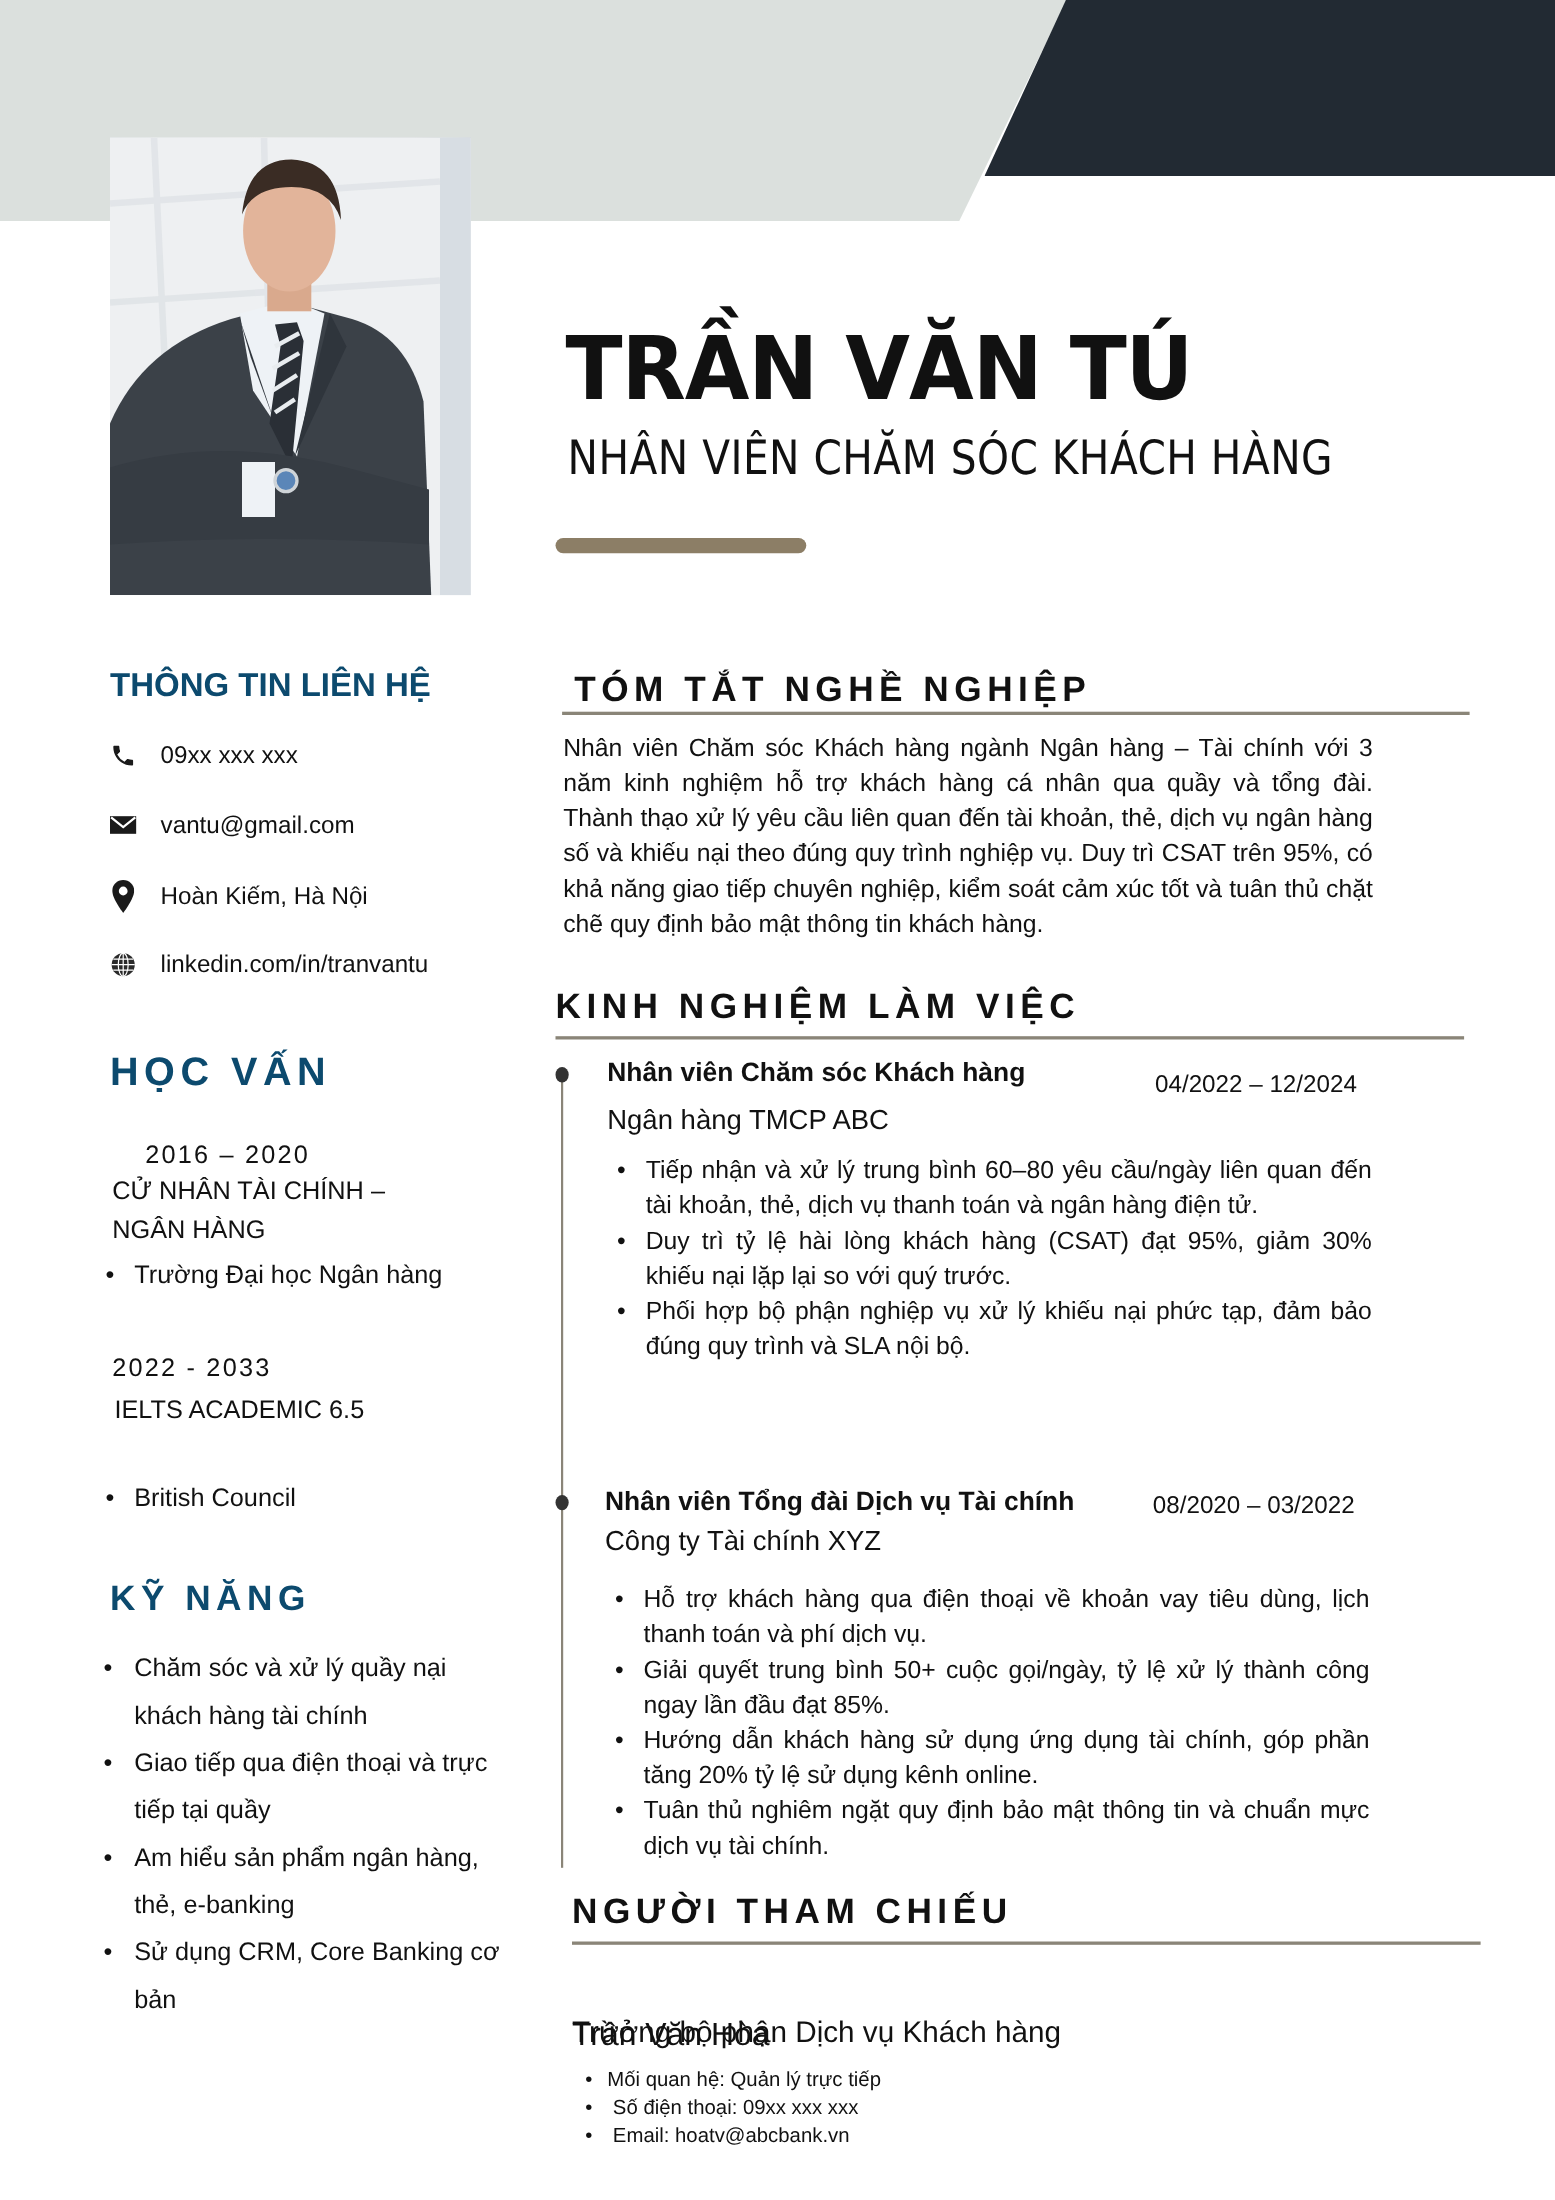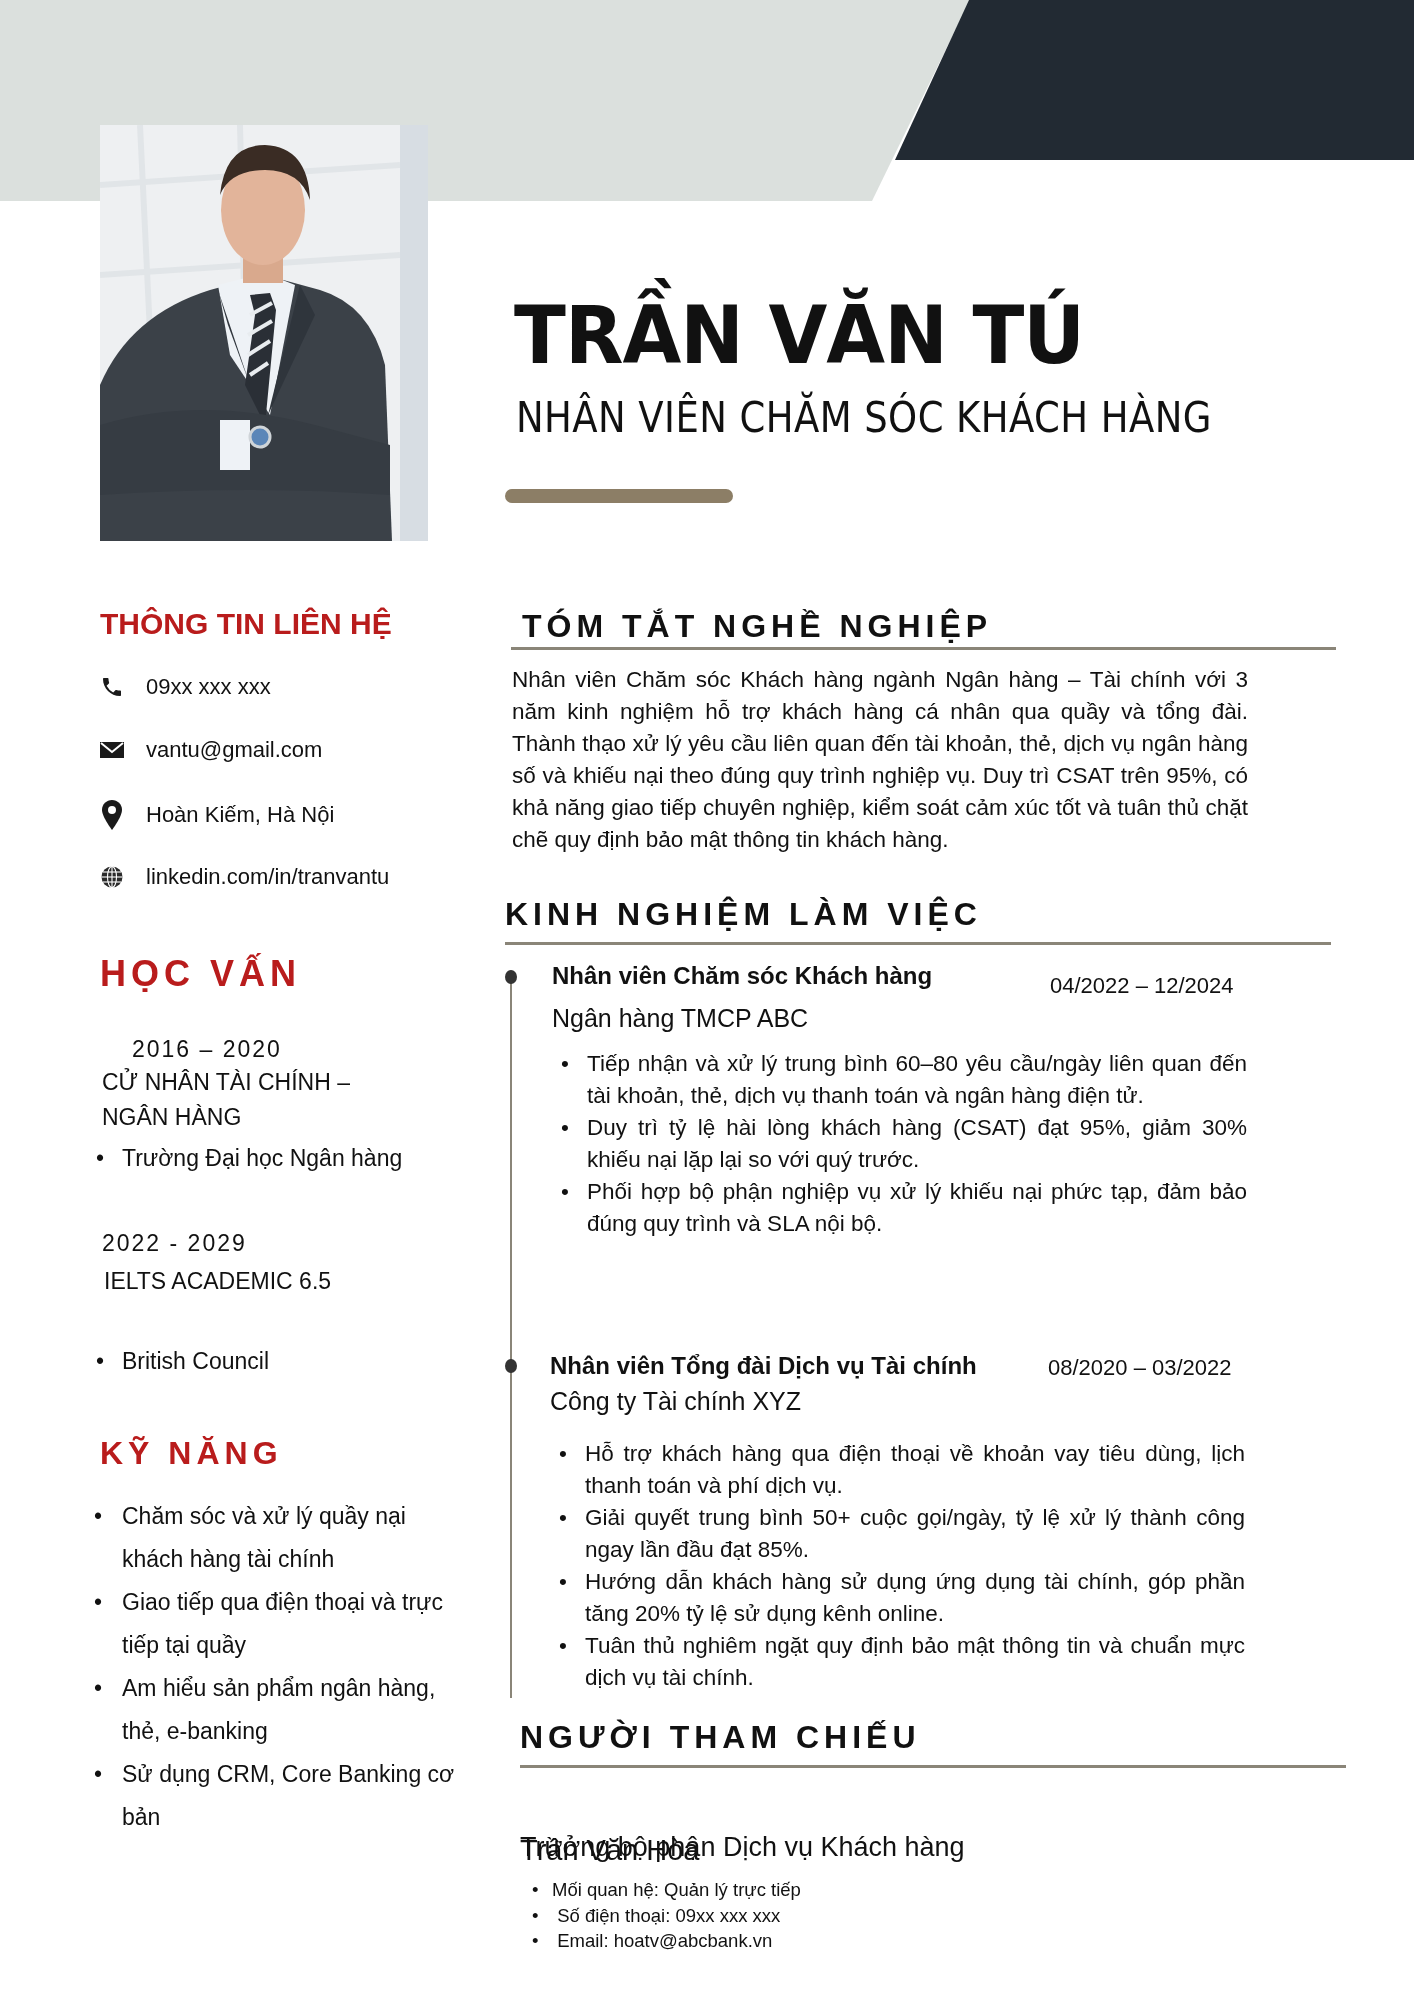--- a/index.html
+++ b/index.html
@@ -12,21 +12,21 @@
                 clip-path: polygon(969px 0, 1414px 0, 1414px 160px, 895px 160px); }
   .photo { position:absolute; left:100px; top:125px; width:328px; height:416px; overflow:hidden;
            background: linear-gradient(90deg,#e9ecee 0%, #f4f5f6 40%, #e4e7ea 85%, #cfd5db 100%); }
   .photo svg { display:block; }
   .name { left:514px; top:296px; font-size:80px; font-weight:900; letter-spacing:-1px; line-height:1;
           font-family:"DejaVu Sans", sans-serif; transform:scaleX(0.95); transform-origin:left; }
   .role { left:516px; top:396px; font-size:43px; font-weight:400; line-height:1;
           font-family:"DejaVu Sans", sans-serif; transform:scaleX(0.86); transform-origin:left; letter-spacing:0.5px; }
   .accent-bar { left:505px; top:489px; width:228px; height:14px; border-radius:7px; background:#8c7e66; }
 
-  .h-left { font-size:30px; font-weight:700; line-height:1; color:#b91c1c; }
+  .h-left { font-size:30px; font-weight:700; line-height:1; color:#0c4a6e; }
   .h-spaced { letter-spacing:5px; }
   .contact-row { position:absolute; left:100px; height:30px; display:flex; align-items:center; }
   .contact-row .ic { width:24px; height:24px; display:flex; align-items:center; justify-content:center; }
   .contact-row .tx { position:absolute; left:46px; font-size:22px; white-space:nowrap; color:#111; }
 
   .edu-text { font-size:23px; color:#111; line-height:1; white-space:nowrap; }
   .edu-year { letter-spacing:2px; }
   .bullet-list { list-style:none; margin:0; padding:0; }
   .bl-item { position:relative; }
   .bl-item::before { content:"•"; position:absolute; left:-26px; top:0; }
@@ -143,21 +143,21 @@
 
 <div class="abs h-left h-spaced" style="left:100px; top:956px; font-size:36px;">HỌC VẤN</div>
 
 <div class="abs edu-text edu-year" style="left:102px; top:1038px;margin-left:30px;">2016 – 2020</div>
 <div class="abs edu-text" style="left:102px; top:1071px;">CỬ NHÂN  TÀI CHÍNH –</div>
 <div class="abs edu-text" style="left:102px; top:1106px;">NGÂN HÀNG</div>
 <ul class="abs bullet-list edu-text" style="left:122px; top:1147px;">
   <li class="bl-item">Trường Đại học Ngân hàng</li>
 </ul>
 
-<div class="abs edu-text edu-year" style="left:102px; top:1232px;">2022 - 2029</div>
+<div class="abs edu-text edu-year" style="left:102px; top:1232px;">2022 - 2033</div>
 <div class="abs edu-text" style="left:104px; top:1270px;">IELTS ACADEMIC 6.5</div>
 <ul class="abs bullet-list edu-text" style="left:122px; top:1306px;margin-top:44px;">
   <li class="bl-item">British Council</li>
 </ul>
 
 <div class="abs h-left h-spaced" style="left:100px; top:1437px; font-size:32px;">KỸ NĂNG</div>
 <ul class="abs bullet-list skills">
   <li class="bl-item">Chăm sóc và xử lý quầy nại khách hàng tài chính</li>
   <li class="bl-item">Giao tiếp qua điện thoại và trực tiếp tại quầy</li>
   <li class="bl-item">Am hiểu sản phẩm ngân hàng, thẻ, e-banking</li>

